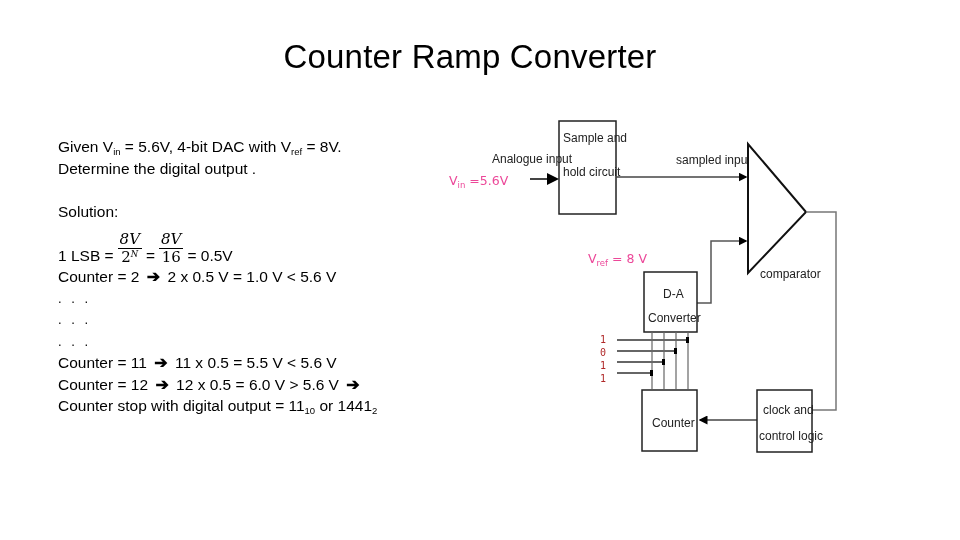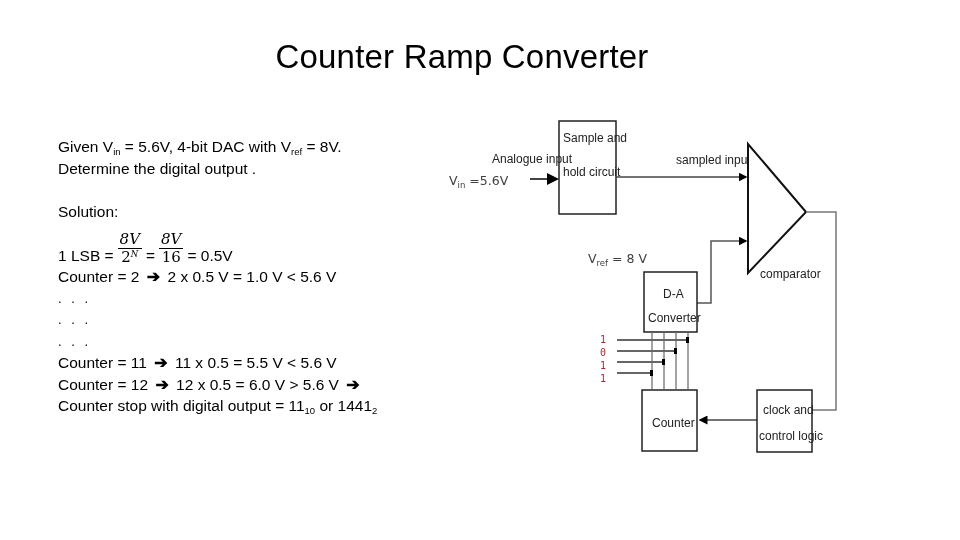--- a/index.html
+++ b/index.html
@@ -1,31 +1,31 @@
 <!DOCTYPE html>
 <html><head>
 <meta charset="utf-8">
 <style>
   html, body { margin:0; padding:0; background:#ffffff; }
   body { width:960px; height:540px; position:relative; overflow:hidden; font-family:"Liberation Sans", sans-serif; color:#000; }
-  .title { position:absolute; left:0; width:924px; top:38px; text-align:center; font-size:33px; font-weight:normal; letter-spacing:0.2px; }
+  .title { position:absolute; left:0; width:924px; top:38px; text-align:center; font-size:33px; font-weight:normal; letter-spacing:0.2px;padding-left:8px; }
   .content { position:absolute; left:58px; top:136px; width:380px; font-size:15.5px; line-height:21.5px; }
   .line { white-space:nowrap; height:21.5px; }
   .gap { height:21.5px; }
   sub { font-size:9.5px; vertical-align:-3px; line-height:0; }
   sup { font-size:8.5px; vertical-align:5px; line-height:0; }
   .frac { display:inline-block; vertical-align:middle; text-align:center; margin:0 4px; font-family:"DejaVu Serif", serif; font-style:italic; font-size:15px; }
   .frac .num { display:block; border-bottom:1.5px solid #000; padding:0 2px; line-height:17px; }
   .frac .den { display:block; line-height:17px; font-style:normal; }
   .lsb-line { height:44px; display:flex; align-items:flex-end; }
   .arrow { font-weight:bold; font-size:16px; margin:0 3px; }
   .dots { letter-spacing:3px; font-size:13px; }
   .diagram { position:absolute; left:0; top:0; width:960px; height:540px; }
   .dtext { font-family:"Liberation Sans Narrow","Liberation Sans", sans-serif; font-size:12px; fill:#222; }
-  .annot { position:absolute; color:#404040; font-size:12.5px; font-family:"DejaVu Sans", sans-serif; }
+  .annot { position:absolute; color:#ec4899; font-size:12.5px; font-family:"DejaVu Sans", sans-serif; }
   .annot sub { font-size:8.5px; }
   .bits { position:absolute; left:600px; top:333px; color:#b02828; font-family:"DejaVu Sans Mono", monospace; font-size:10px; line-height:13px; }
 </style>
 </head>
 <body>
 
 <div class="title">Counter Ramp Converter</div>
 
 <div class="content">
   <div class="line">

